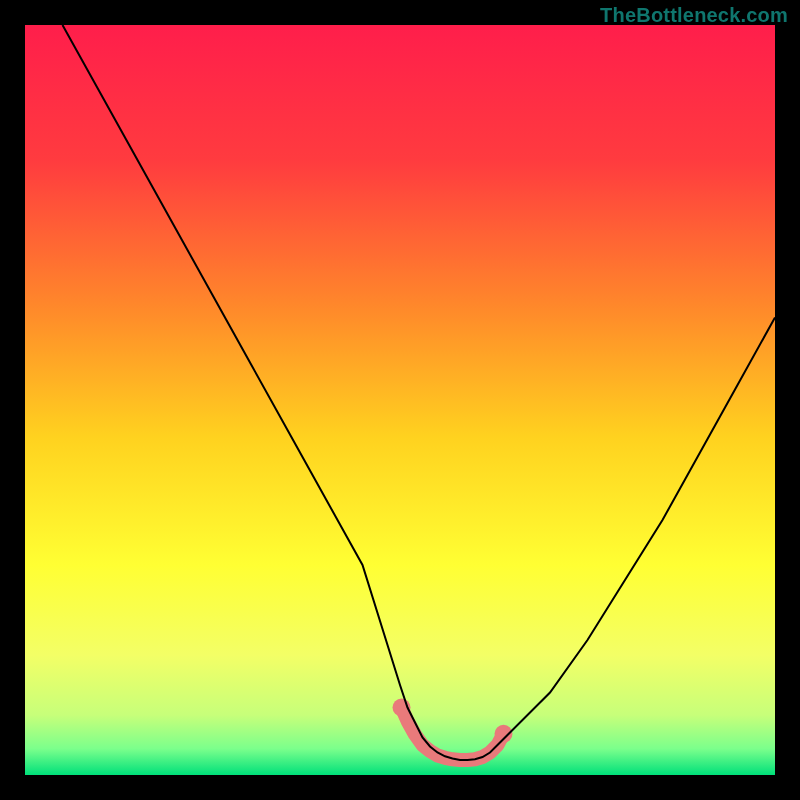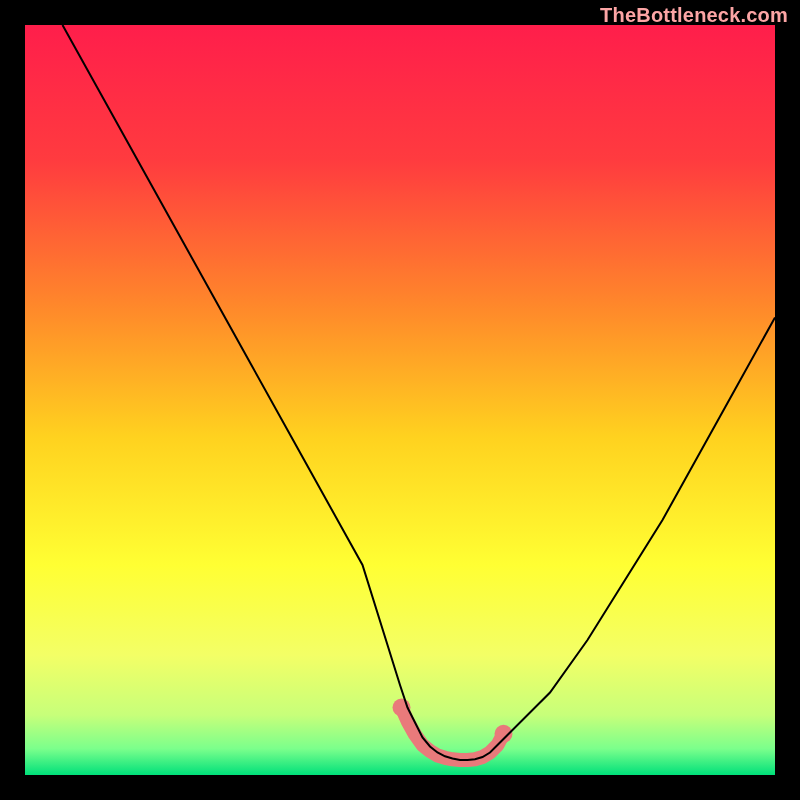--- a/index.html
+++ b/index.html
@@ -26,21 +26,21 @@
     height: 750px;
     overflow: hidden;
   }
   .watermark {
     position: absolute;
     top: 4px;
     right: 12px;
     font-family: Arial, Helvetica, sans-serif;
     font-size: 20px;
     font-weight: 600;
-    color: #fca5a5;
+    color: #0f766e;
     letter-spacing: 0.2px;
     user-select: none;
   }
   svg { display: block; }
 </style>
 </head>
 <body>
 
 <div class="frame">
   <div class="plot-area">

